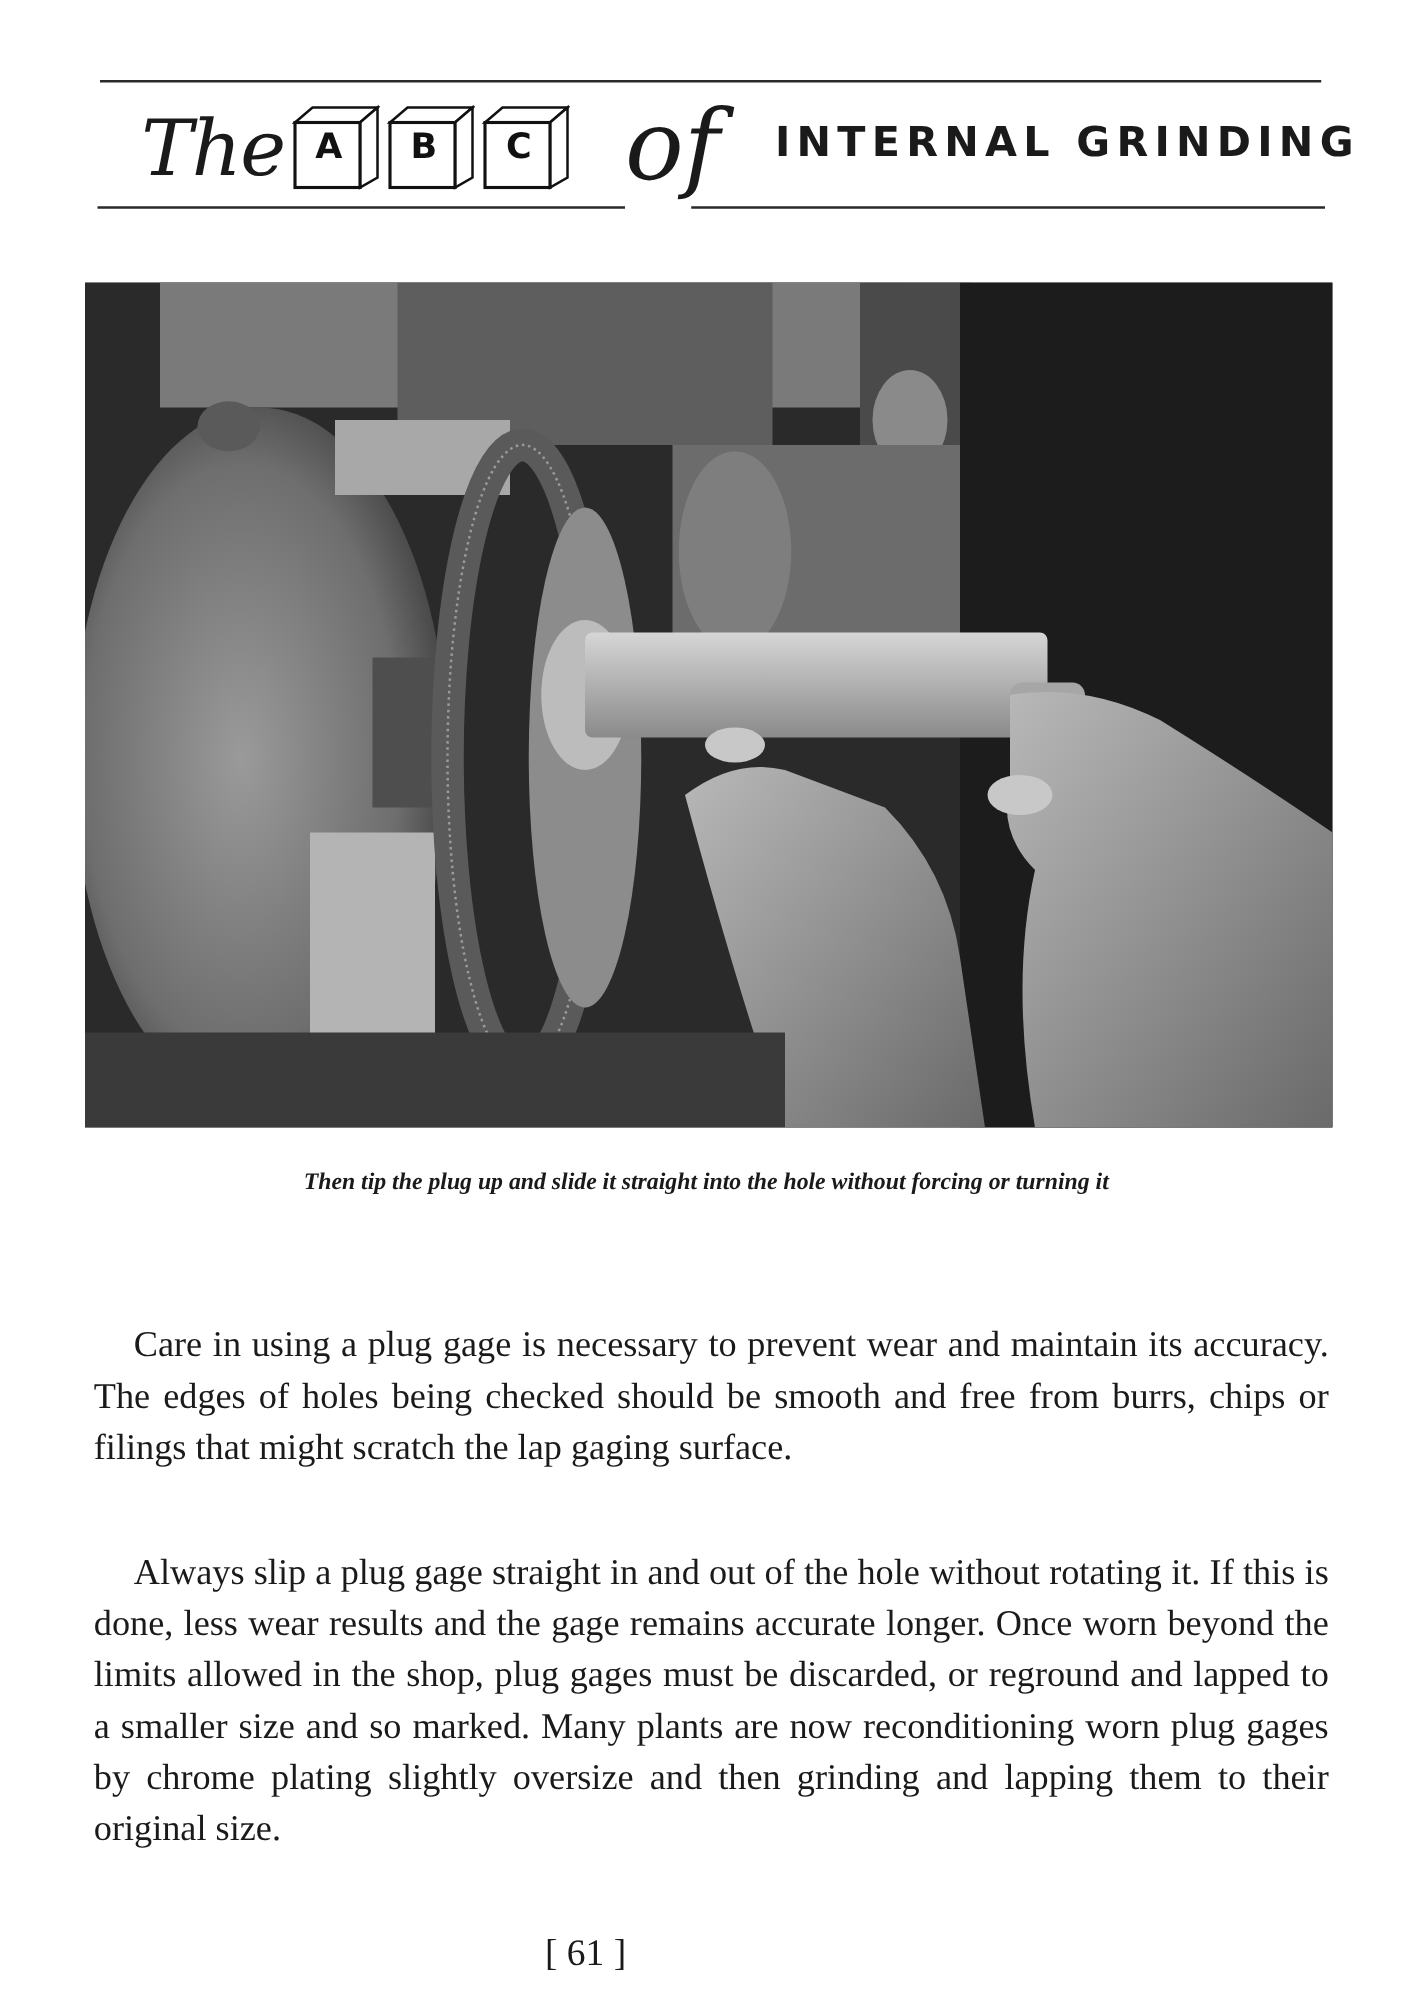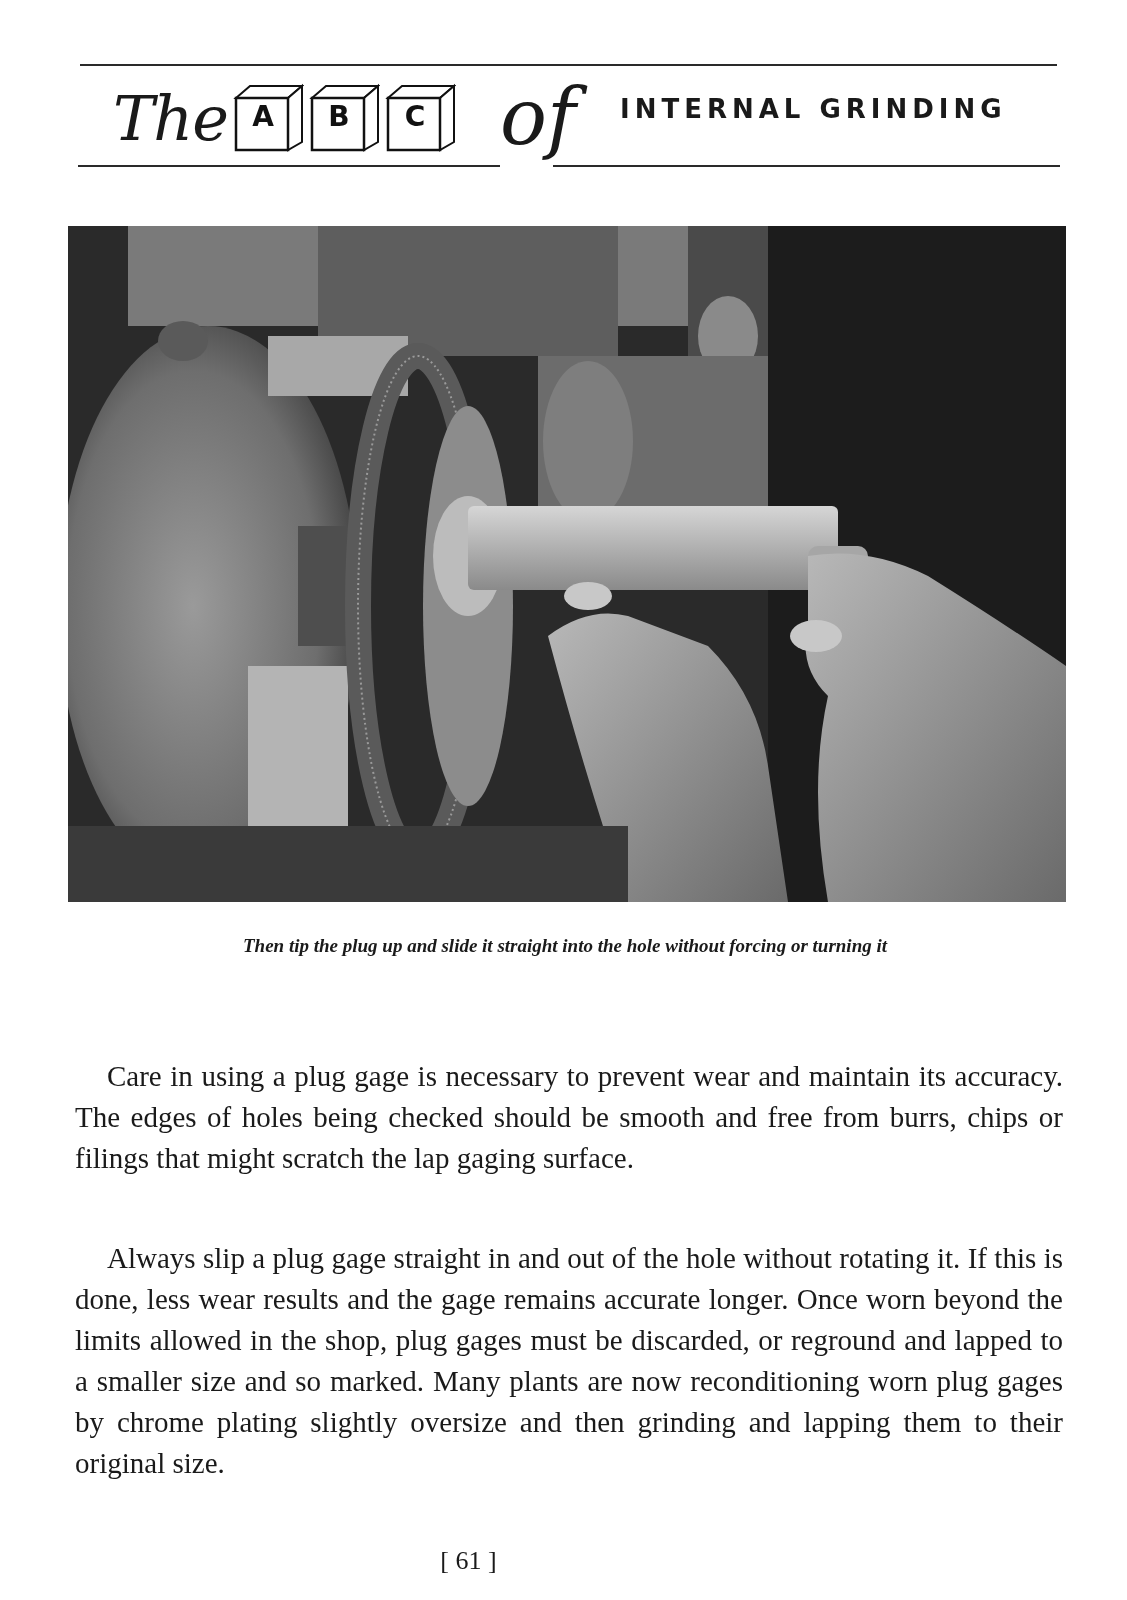--- a/index.html
+++ b/index.html
@@ -19,21 +19,21 @@
     .blocks { position: absolute; left: 232px; top: 80px; height: 72px; display: flex; }
     .block { position: relative; width: 72px; height: 72px; margin-right: 4px; }
     .block svg { position: absolute; left: 0; top: 0; }
     .block .letter {
       position: absolute; left: 8px; top: 20px; width: 46px; text-align: center;
       font-family: "DejaVu Sans", sans-serif; font-weight: bold; font-size: 28px; color: #111;
     }
 
     #title-text {
       position: absolute; left: 620px; top: 94px;
-      font-family: "DejaVu Sans", sans-serif; font-weight: bold; font-size: 26px;
+      font-family: "DejaVu Sans", sans-serif; font-weight: bold; font-size: 33px;
       letter-spacing: 5px; color: #1a1a1a;
     }
 
     #photo {
       position: absolute; left: 68px; top: 226px; width: 998px; height: 676px;
       background: #2b2b2b; overflow: hidden;
     }
 
     #caption {
       position: absolute; left: 80px; top: 928px; width: 970px; text-align: center;
@@ -44,21 +44,21 @@
     .para {
       position: absolute; left: 75px; width: 988px; margin: 0;
       font-family: "Liberation Serif", serif; font-size: 29px; line-height: 41px;
       text-align: justify; text-indent: 32px; color: #1a1a1a;
     }
     #para-1 { top: 1046px; margin-top: 10px; }
     #para-2 { top: 1238px; }
 
     #page-number {
       position: absolute; left: 0; width: 937px; top: 1546px; text-align: center;
-      font-family: "Liberation Serif", serif; font-size: 26px; color: #1a1a1a;
+      font-family: "Liberation Serif", serif; font-size: 30px; color: #1a1a1a;
     }
   </style>
 </head>
 <body>
 
 <div class="rule" id="rule-top"></div>
 
 <div class="script" id="the-word">The</div>
 
 <div class="blocks">

